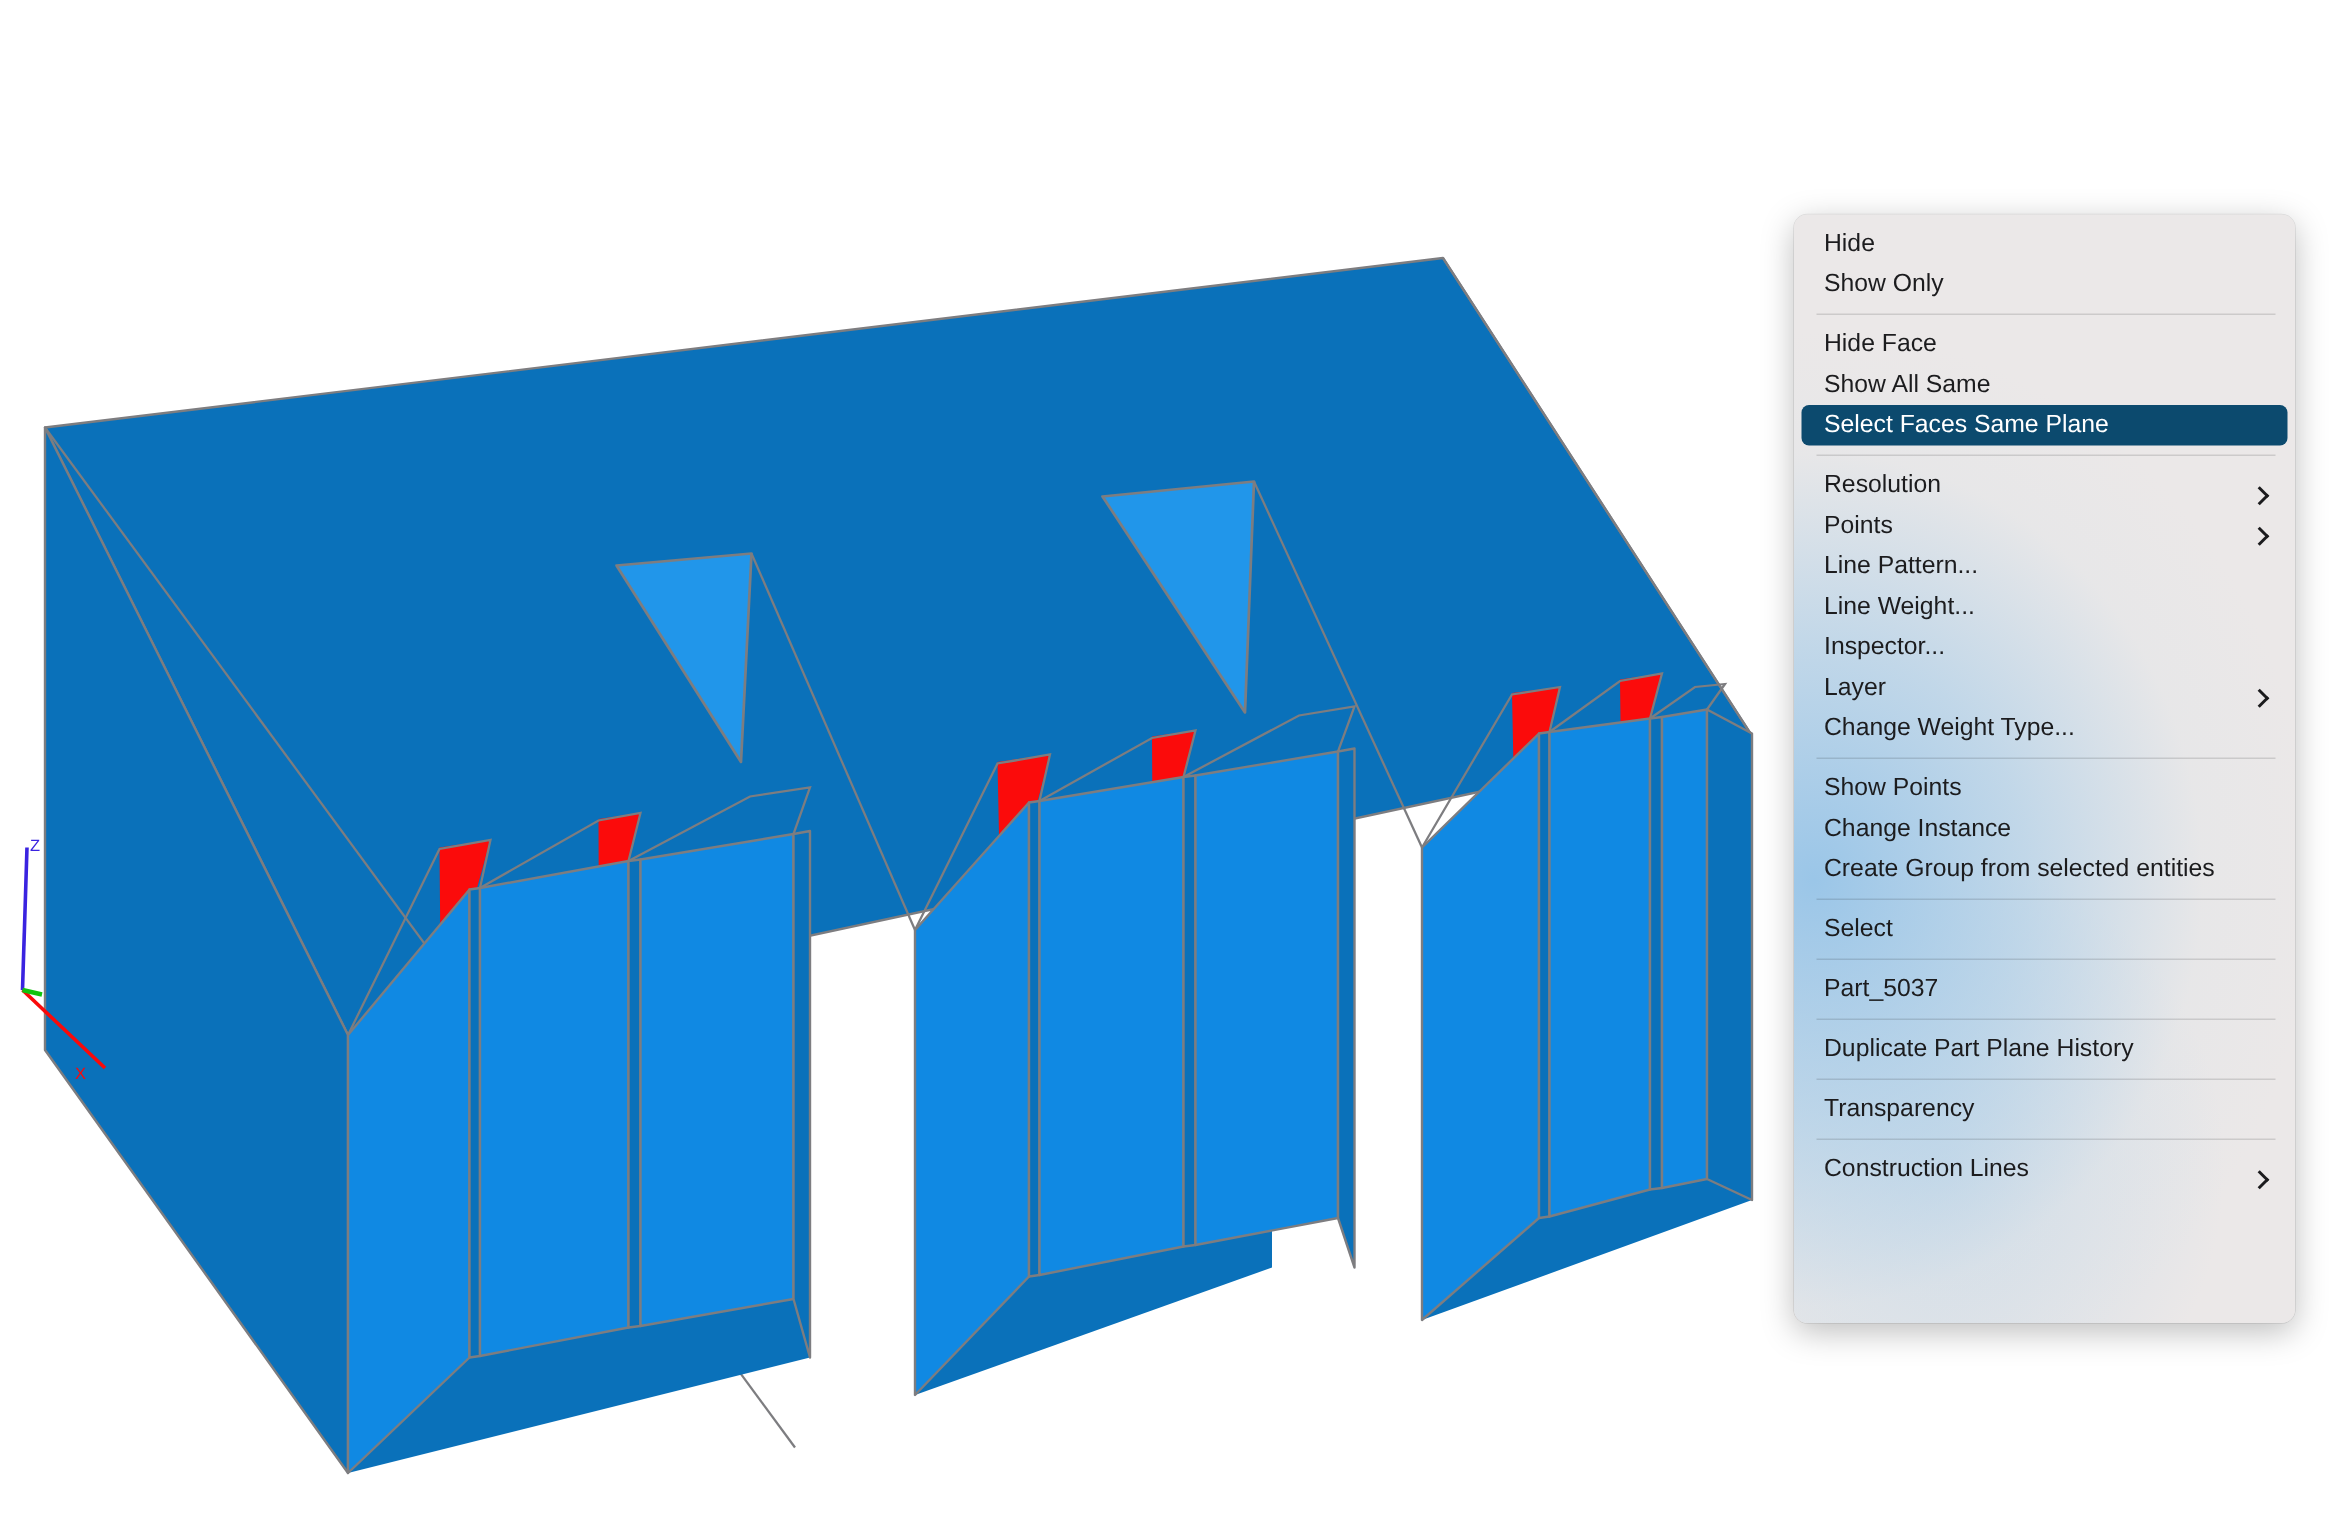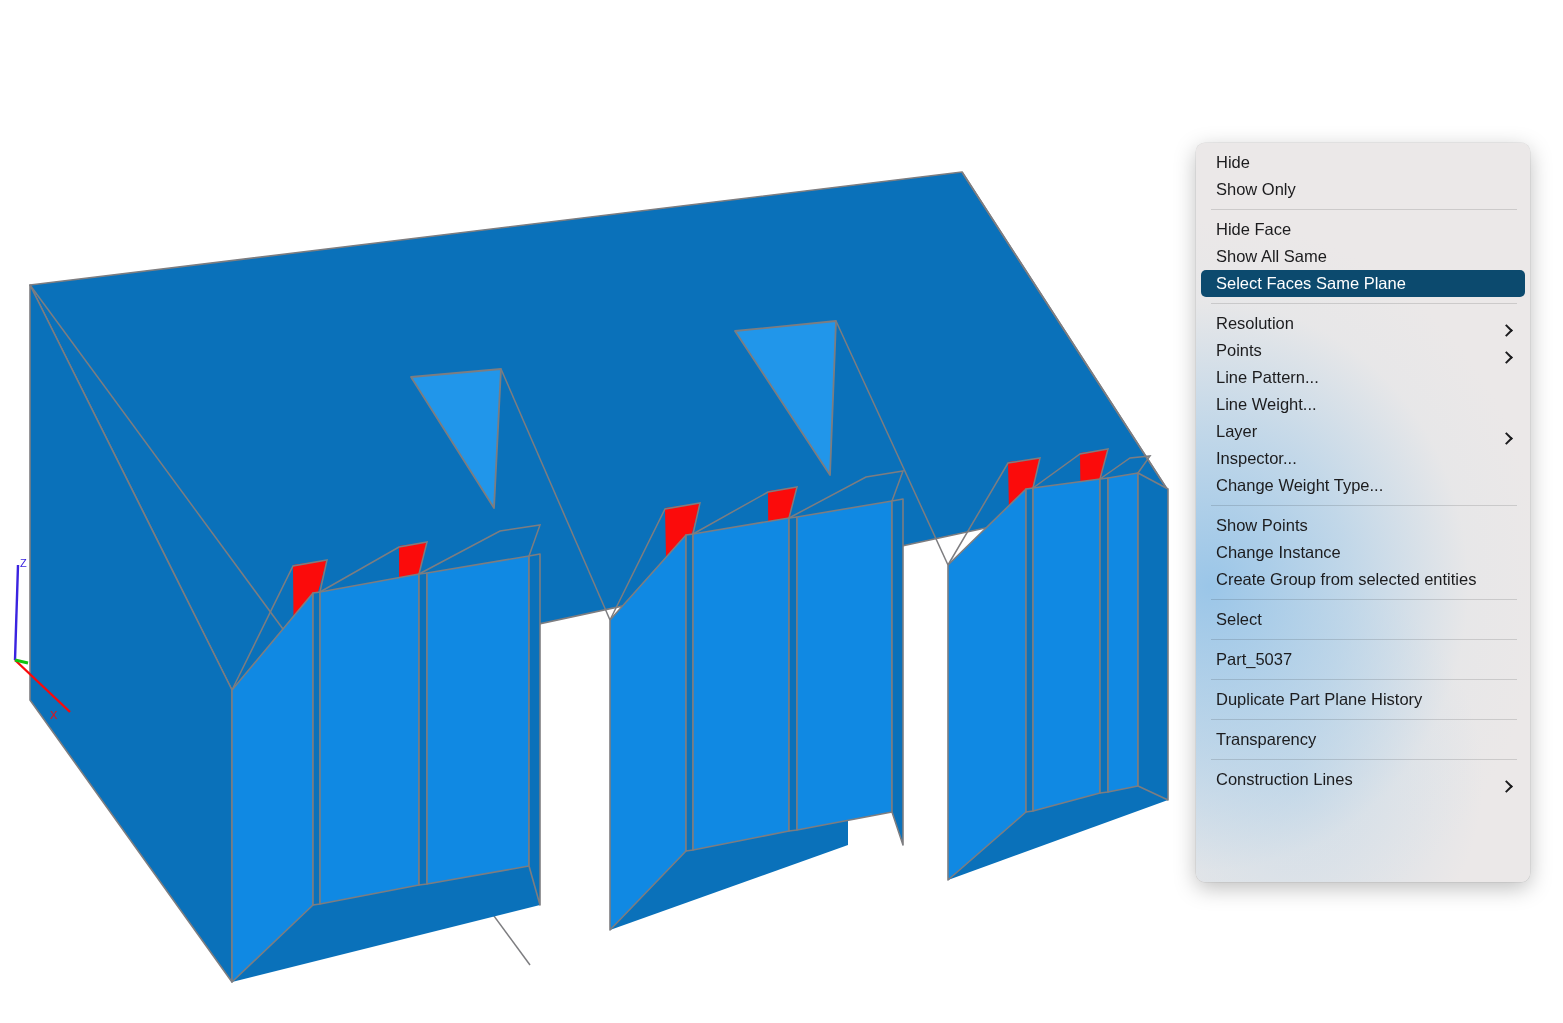--- a/index.html
+++ b/index.html
@@ -238,25 +238,25 @@
         <span class="label">Points</span>
         <span class="chev"></span>
       </div>
       <div class="menu-item">
         <span class="label">Line Pattern...</span>
       </div>
       <div class="menu-item">
         <span class="label">Line Weight...</span>
       </div>
       <div class="menu-item">
+        <span class="label">Inspector...</span>
+      </div>
+      <div class="menu-item">
         <span class="label">Layer</span>
         <span class="chev"></span>
-      </div>
-      <div class="menu-item">
-        <span class="label">Inspector...</span>
       </div>
       <div class="menu-item">
         <span class="label">Change Weight Type...</span>
       </div>
       <div class="menu-sep"></div>
       <div class="menu-item">
         <span class="label">Show Points</span>
       </div>
       <div class="menu-item">
         <span class="label">Change Instance</span>

